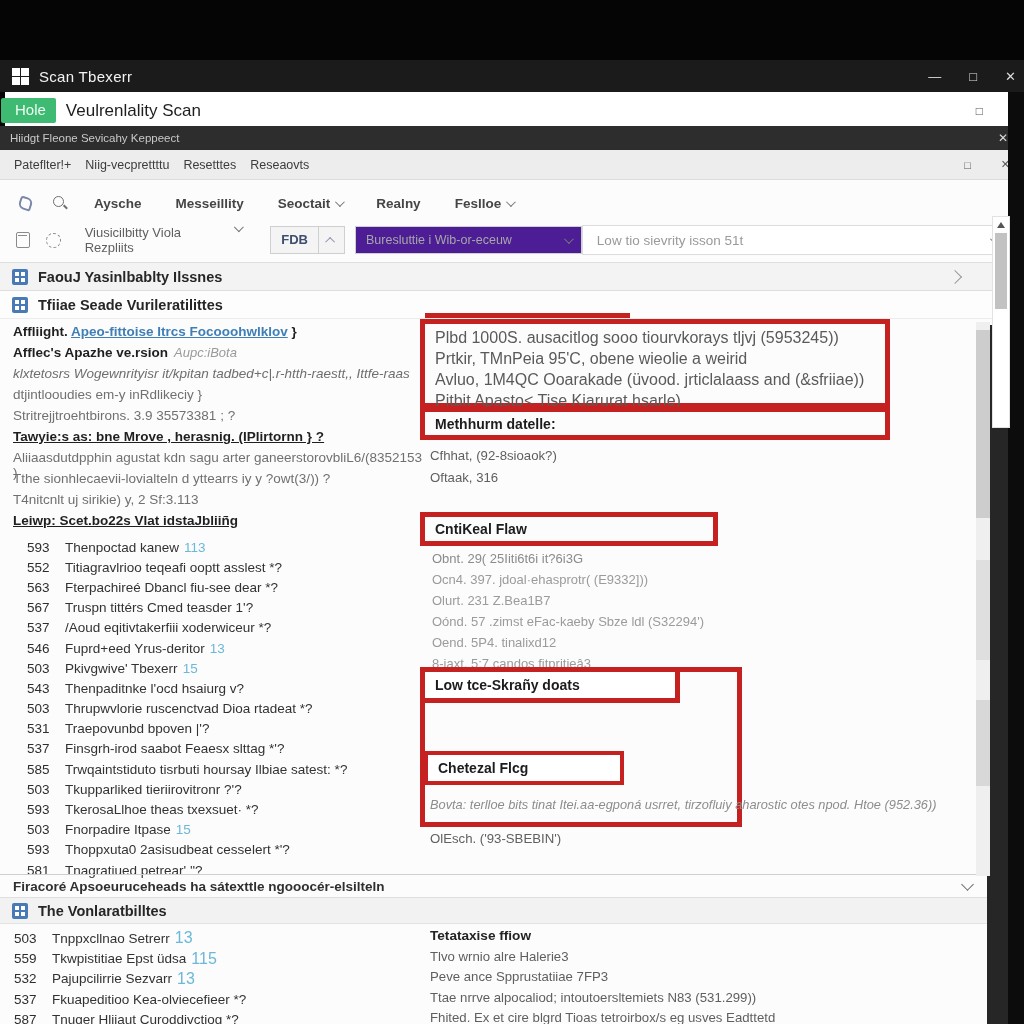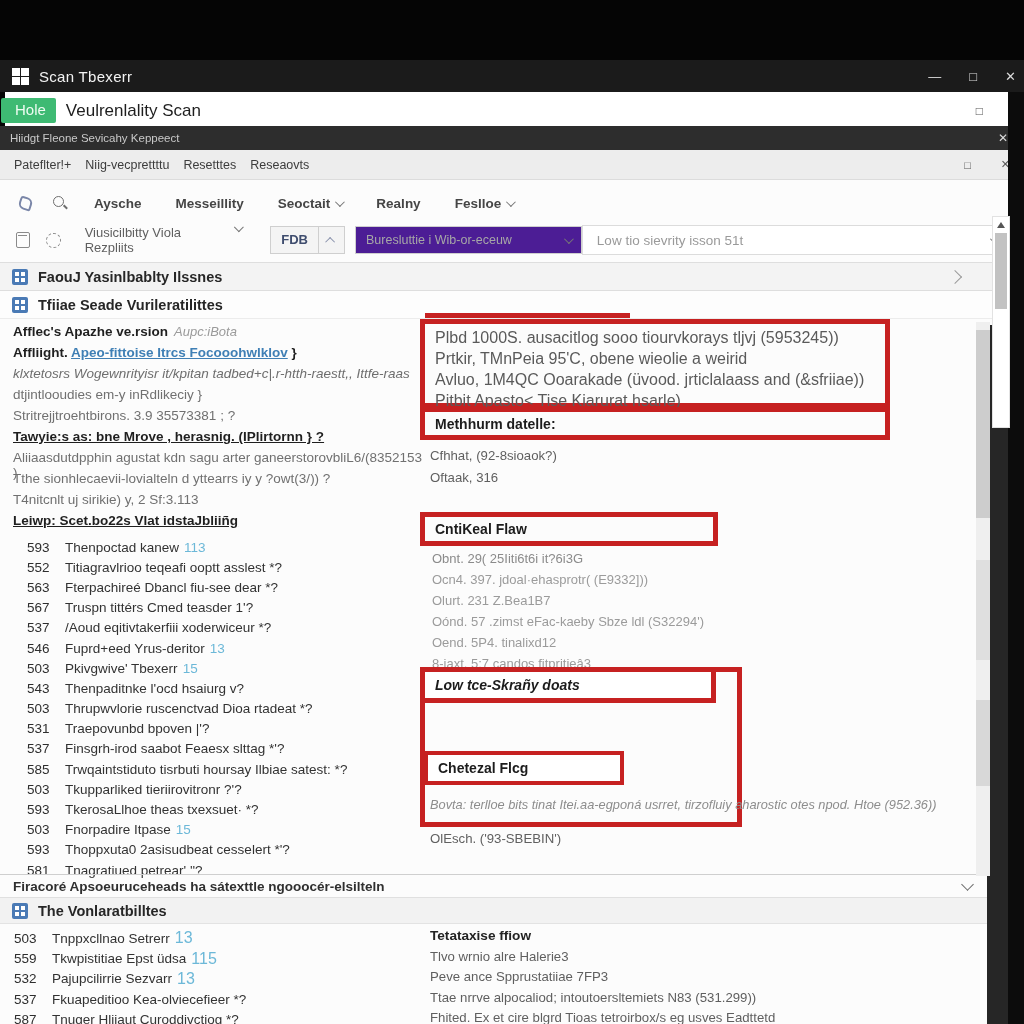--- a/index.html
+++ b/index.html
@@ -90,21 +90,21 @@
   .box1{position:absolute;left:420px;top:0px;width:470px;height:89px;border:5px solid #c62121;padding:5px 10px;}
   .box1 div{height:21px;font-size:16px;color:#5a5a5a;white-space:nowrap;}
   .box2{position:absolute;left:420px;top:88px;width:470px;height:33px;border:5px solid #c62121;display:flex;align-items:center;}
   .boxtitle{margin-left:10px;font-size:14px;font-weight:700;color:#1c1c1c;white-space:nowrap;}
   .rline{position:absolute;font-size:13.2px;color:#5f5f5f;white-space:nowrap;}
   .box3{position:absolute;left:420px;top:193px;width:298px;height:34px;border:5px solid #c62121;display:flex;align-items:center;}
   .grayblock{position:absolute;left:432px;top:232px;font-size:13px;color:#9b9b9b;}
   .grayblock div{height:21px;white-space:nowrap;}
   .grayblock div:first-child{color:#8b8b8b;}
   .outerbox{position:absolute;left:420px;top:348px;width:322px;height:160px;border:5px solid #c62121;}
-  .box4{position:absolute;left:420px;top:348px;width:296px;height:36px;border:5px solid #c62121;background:#fff;display:flex;align-items:center;font-style:italic;}
+  .box4{position:absolute;left:420px;top:348px;width:260px;height:36px;border:5px solid #c62121;background:#fff;display:flex;align-items:center;}
   .box5{position:absolute;left:424px;top:432px;width:200px;height:34px;border:4px solid #c62121;background:#fff;display:flex;align-items:center;}
   .rnote{position:absolute;left:430px;top:478px;width:510px;font-size:12.8px;font-style:italic;color:#8d8d8d;white-space:nowrap;}
   .rafter{position:absolute;left:430px;top:512px;font-size:13.2px;color:#606060;}
 
   
   .footerline{position:absolute;left:0;top:694px;width:100%;height:23px;border-top:1px solid #cfcfcf;display:flex;align-items:center;}
   .footerline span{margin-left:13px;font-size:13.5px;color:#2f2f2f;font-weight:600;}
   .footchev{position:absolute;right:38px;top:700px;width:9px;height:9px;border-right:1.8px solid #6a6a6a;border-bottom:1.8px solid #6a6a6a;transform:rotate(45deg);}
   .sec-bottom{top:717px;height:27px;background:#f2f2f2;border-top:1px solid #e0e0e0;border-bottom:1px solid #e3e3e3;}
   .bottomlist{position:absolute;left:0;top:748px;width:420px;}
@@ -223,22 +223,22 @@
     </div>
 
     <div class="sec sec-three">
       <span class="secicon"></span>
       <span class="sectitle">Tfiiae Seade Vurileratilittes</span>
     </div>
 
     <div class="content">
 
       <div class="leftcol">
+        <div class="lh1"><span>Affliight.</span> <span class="llink">Apeo-fittoise Itrcs Focooohwlklov</span><span> }</span></div>
         <div class="lh1"><span>Afflec's Apazhe ve.rsion</span><span class="note">Aupc:iBota</span></div>
-        <div class="lh1"><span>Affliight.</span> <span class="llink">Apeo-fittoise Itrcs Focooohwlklov</span><span> }</span></div>
         <div class="lline">klxtetosrs Wogewnrityisr it/kpitan tadbed+c|.r-htth-raestt,, Ittfe-raas</div>
         <div class="lline2">dtjintlooudies em-y inRdlikeciy }</div>
         <div class="lline2">Stritrejjtroehtbirons. 3.9 35573381 ; ?</div>
         <div class="lheadu">Tawyie:s as: bne Mrove , herasnig. (IPlirtornn } ?</div>
         <div class="lline2">Aliiaasdutdpphin agustat kdn sagu arter ganeerstorovbliL6/(8352153 )</div>
         <div class="lline2">Tthe sionhlecaevii-lovialteln d yttearrs iy y ?owt(3/)) ?</div>
         <div class="lline2">T4nitcnlt uj sirikie) y, 2 Sf:3.113</div>
         <div class="lheadu">Leiwp: Scet.bo22s Vlat idstaJbliiñg</div>
 
         <div class="vlist">

